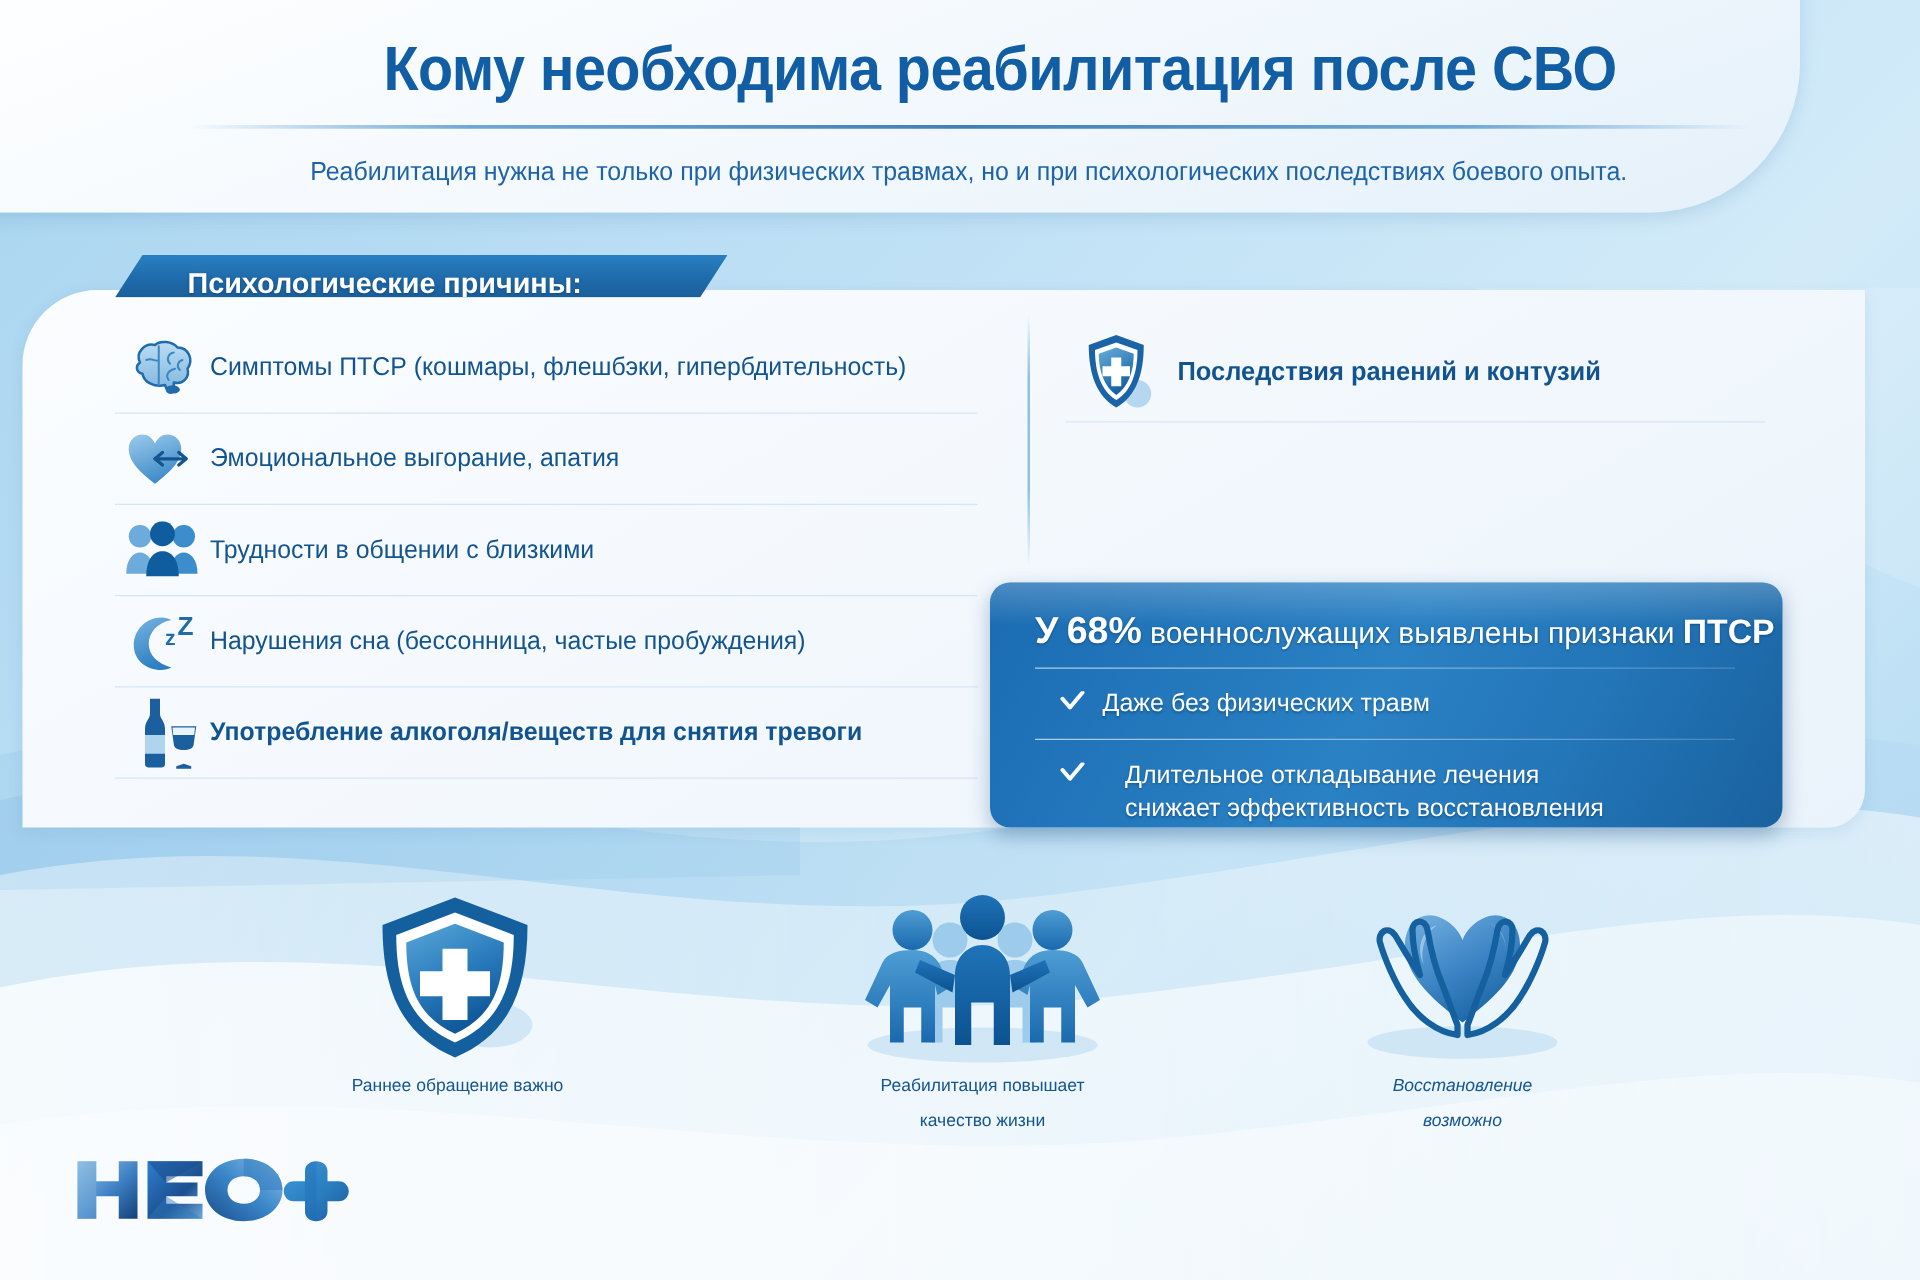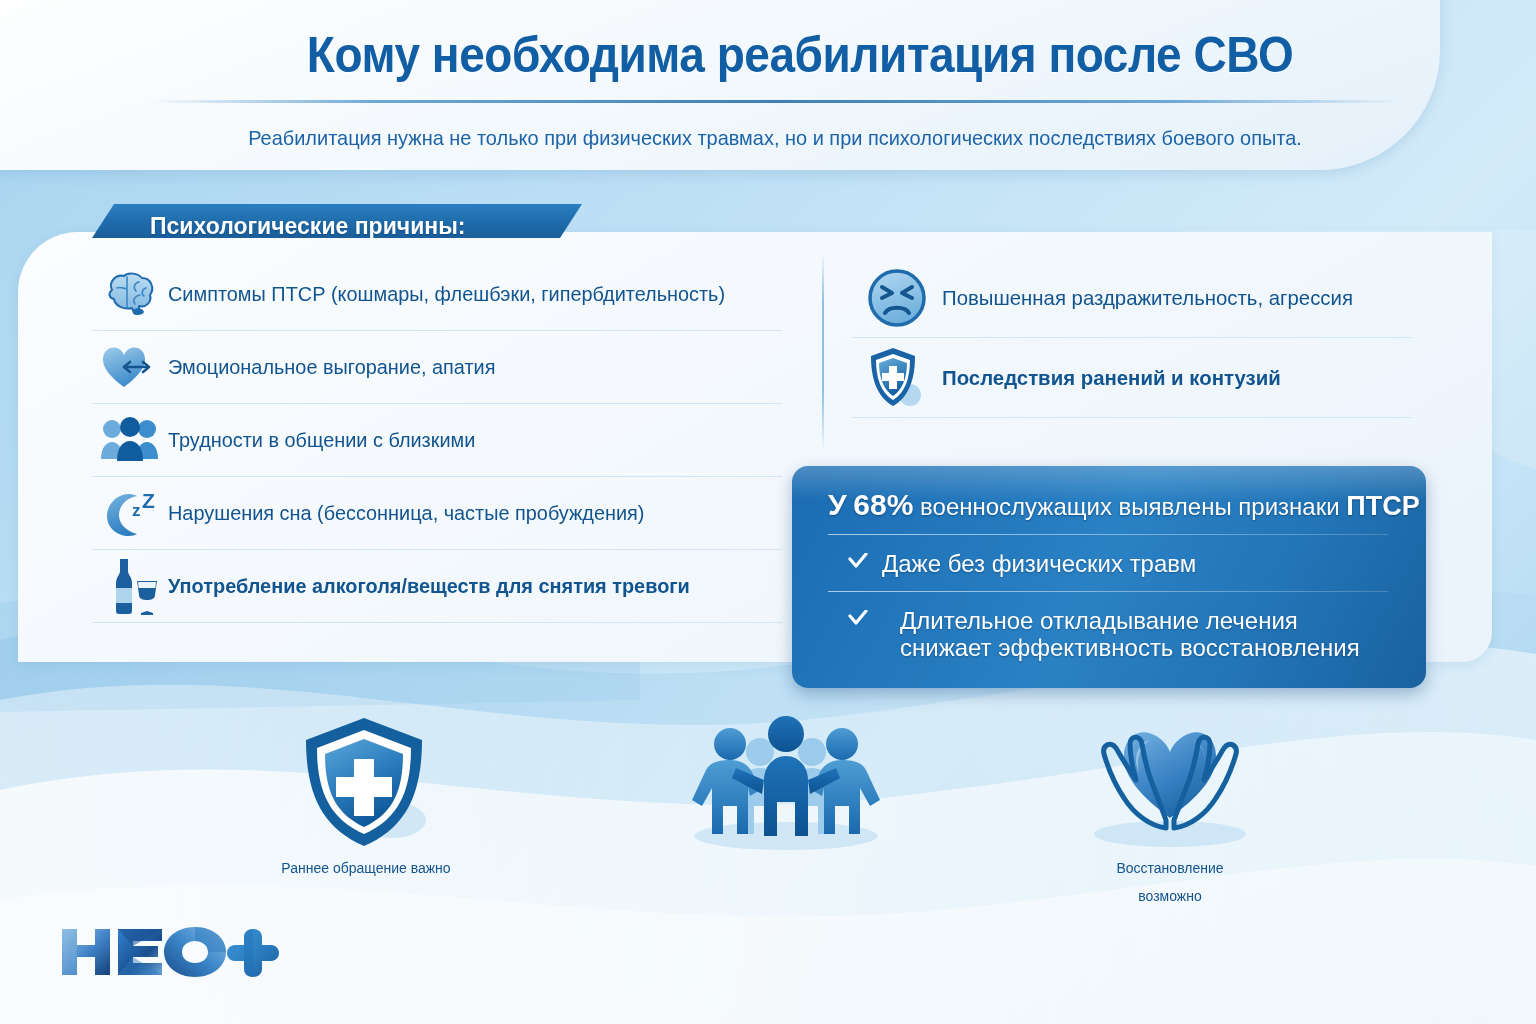--- a/index.html
+++ b/index.html
@@ -155,21 +155,21 @@
     transform-origin: left center;
   }
   .list.right .row-label { font-size: 21px; }
 
   
   .stat-box {
     position: absolute;
     left: 792px;
     top: 466px;
     width: 634px;
-    height: 222px;
+    height: 196px;
     background: linear-gradient(118deg, #1b6cb2 0%, #2a81c4 48%, #2376b8 72%, #1a619f 100%);
     border-radius: 16px;
     box-shadow: 0 6px 16px rgba(25,75,130,0.35);
     overflow: hidden;
   }
   .stat-gloss {
     position: absolute;
     left: 0; top: 0;
     width: 100%; height: 34px;
     background: linear-gradient(to bottom, rgba(255,255,255,0.22), rgba(255,255,255,0));
@@ -201,21 +201,21 @@
   .stat-rule.r1 { top: 68px; }
   .stat-rule.r2 { top: 125px; }
 
   .stat-item {
     position: absolute;
     left: 56px;
     display: flex;
     align-items: flex-start;
     gap: 14px;
     color: #ffffff;
-    font-size: 24px;
+    font-size: 20px;
     line-height: 27px;
     text-shadow: 0 1px 2px rgba(0,40,80,0.4);
   }
   .stat-item.i1 { top: 84px; }
   .stat-item.i2 { top: 141px; gap: 32px; }
   .check { flex: 0 0 auto; margin-top: 3px; }
 
   
   .feature {
     position: absolute;
@@ -225,21 +225,21 @@
   .feature .cap {
     margin-top: 2px;
     font-size: 14px;
     color: #14548f;
     line-height: 28px;
     white-space: pre-line;
   }
 
   .feature.f1 { left: 216px; top: 712px; width: 300px; }
   .feature.f2 { left: 626px; top: 712px; width: 320px; }
-  .feature.f3 { left: 1020px; top: 712px; width: 300px; }
+  .feature.f3 { left: 1020px; top: 712px; width: 300px; font-style: italic; }
 
   
   .logo {
     position: absolute;
     left: 58px;
     top: 925px;
     height: 54px;
   }
 </style>
 </head>
@@ -369,36 +369,20 @@
         </svg>
       </div>
       <div class="row-label">Употребление алкоголя/веществ для снятия тревоги</div>
     </div>
 
   </div>
 
 
   <div class="list right">
 
-    <div class="row">
-      <div class="row-icon">
-        <svg width="62" height="62" viewBox="0 0 62 62">
-          <defs>
-              <linearGradient id="afg" x1="0" y1="0" x2="0.3" y2="1">
-            <stop offset="0%" stop-color="#b3d8f1"></stop>
-                <stop offset="100%" stop-color="#6fb0dd"></stop>
-          </linearGradient>
-            </defs>
-          <circle cx="31" cy="31" r="27" fill="url(#afg)" stroke="#1f6bab" stroke-width="3.5"></circle>
-          <path d="M16,20 L26,26 L16,31 M46,20 L36,26 L46,31" fill="none" stroke="#16568f" stroke-width="4" stroke-linecap="round" stroke-linejoin="round"></path>
-          <path d="M19,46 C23,39 39,39 43,46" fill="none" stroke="#16568f" stroke-width="4" stroke-linecap="round"></path>
-        </svg>
-      </div>
-      <div class="row-label">Повышенная раздражительность, агрессия</div>
-    </div>
 
     <div class="row">
       <div class="row-icon">
         <svg width="64" height="66" viewBox="0 0 64 66">
           <defs>
               <linearGradient id="shg" x1="0" y1="0" x2="0.4" y2="1">
             <stop offset="0%" stop-color="#68aeda"></stop>
                 <stop offset="100%" stop-color="#1360a3"></stop>
           </linearGradient>
             </defs>
@@ -495,20 +479,22 @@
         </g>
 
         <g fill="url(#pb)">
           <circle cx="100" cy="24" r="18"></circle>
           <path d="M78,126 L78,70 C78,56 88,46 100,46 C112,46 122,56 122,70 L122,126 L109,126 L109,92 L91,92 L91,126 Z"></path>
           <path d="M78,70 L50,58 L46,68 L76,84 Z"></path>
           <path d="M122,70 L150,58 L154,68 L124,84 Z"></path>
         </g>
       </svg>
     </div>
+    <div class="cap">Реабилитация повышает
+качество жизни</div>
   </div>
 
   <div class="feature f3">
     <div class="fig">
       <svg width="180" height="142" viewBox="0 0 180 142">
         <defs>
             <linearGradient id="hhg" x1="0.2" y1="0" x2="0.8" y2="1">
           <stop offset="0%" stop-color="#6cabdd"></stop>
               <stop offset="50%" stop-color="#3b83c4"></stop>
               <stop offset="100%" stop-color="#15609f"></stop>

